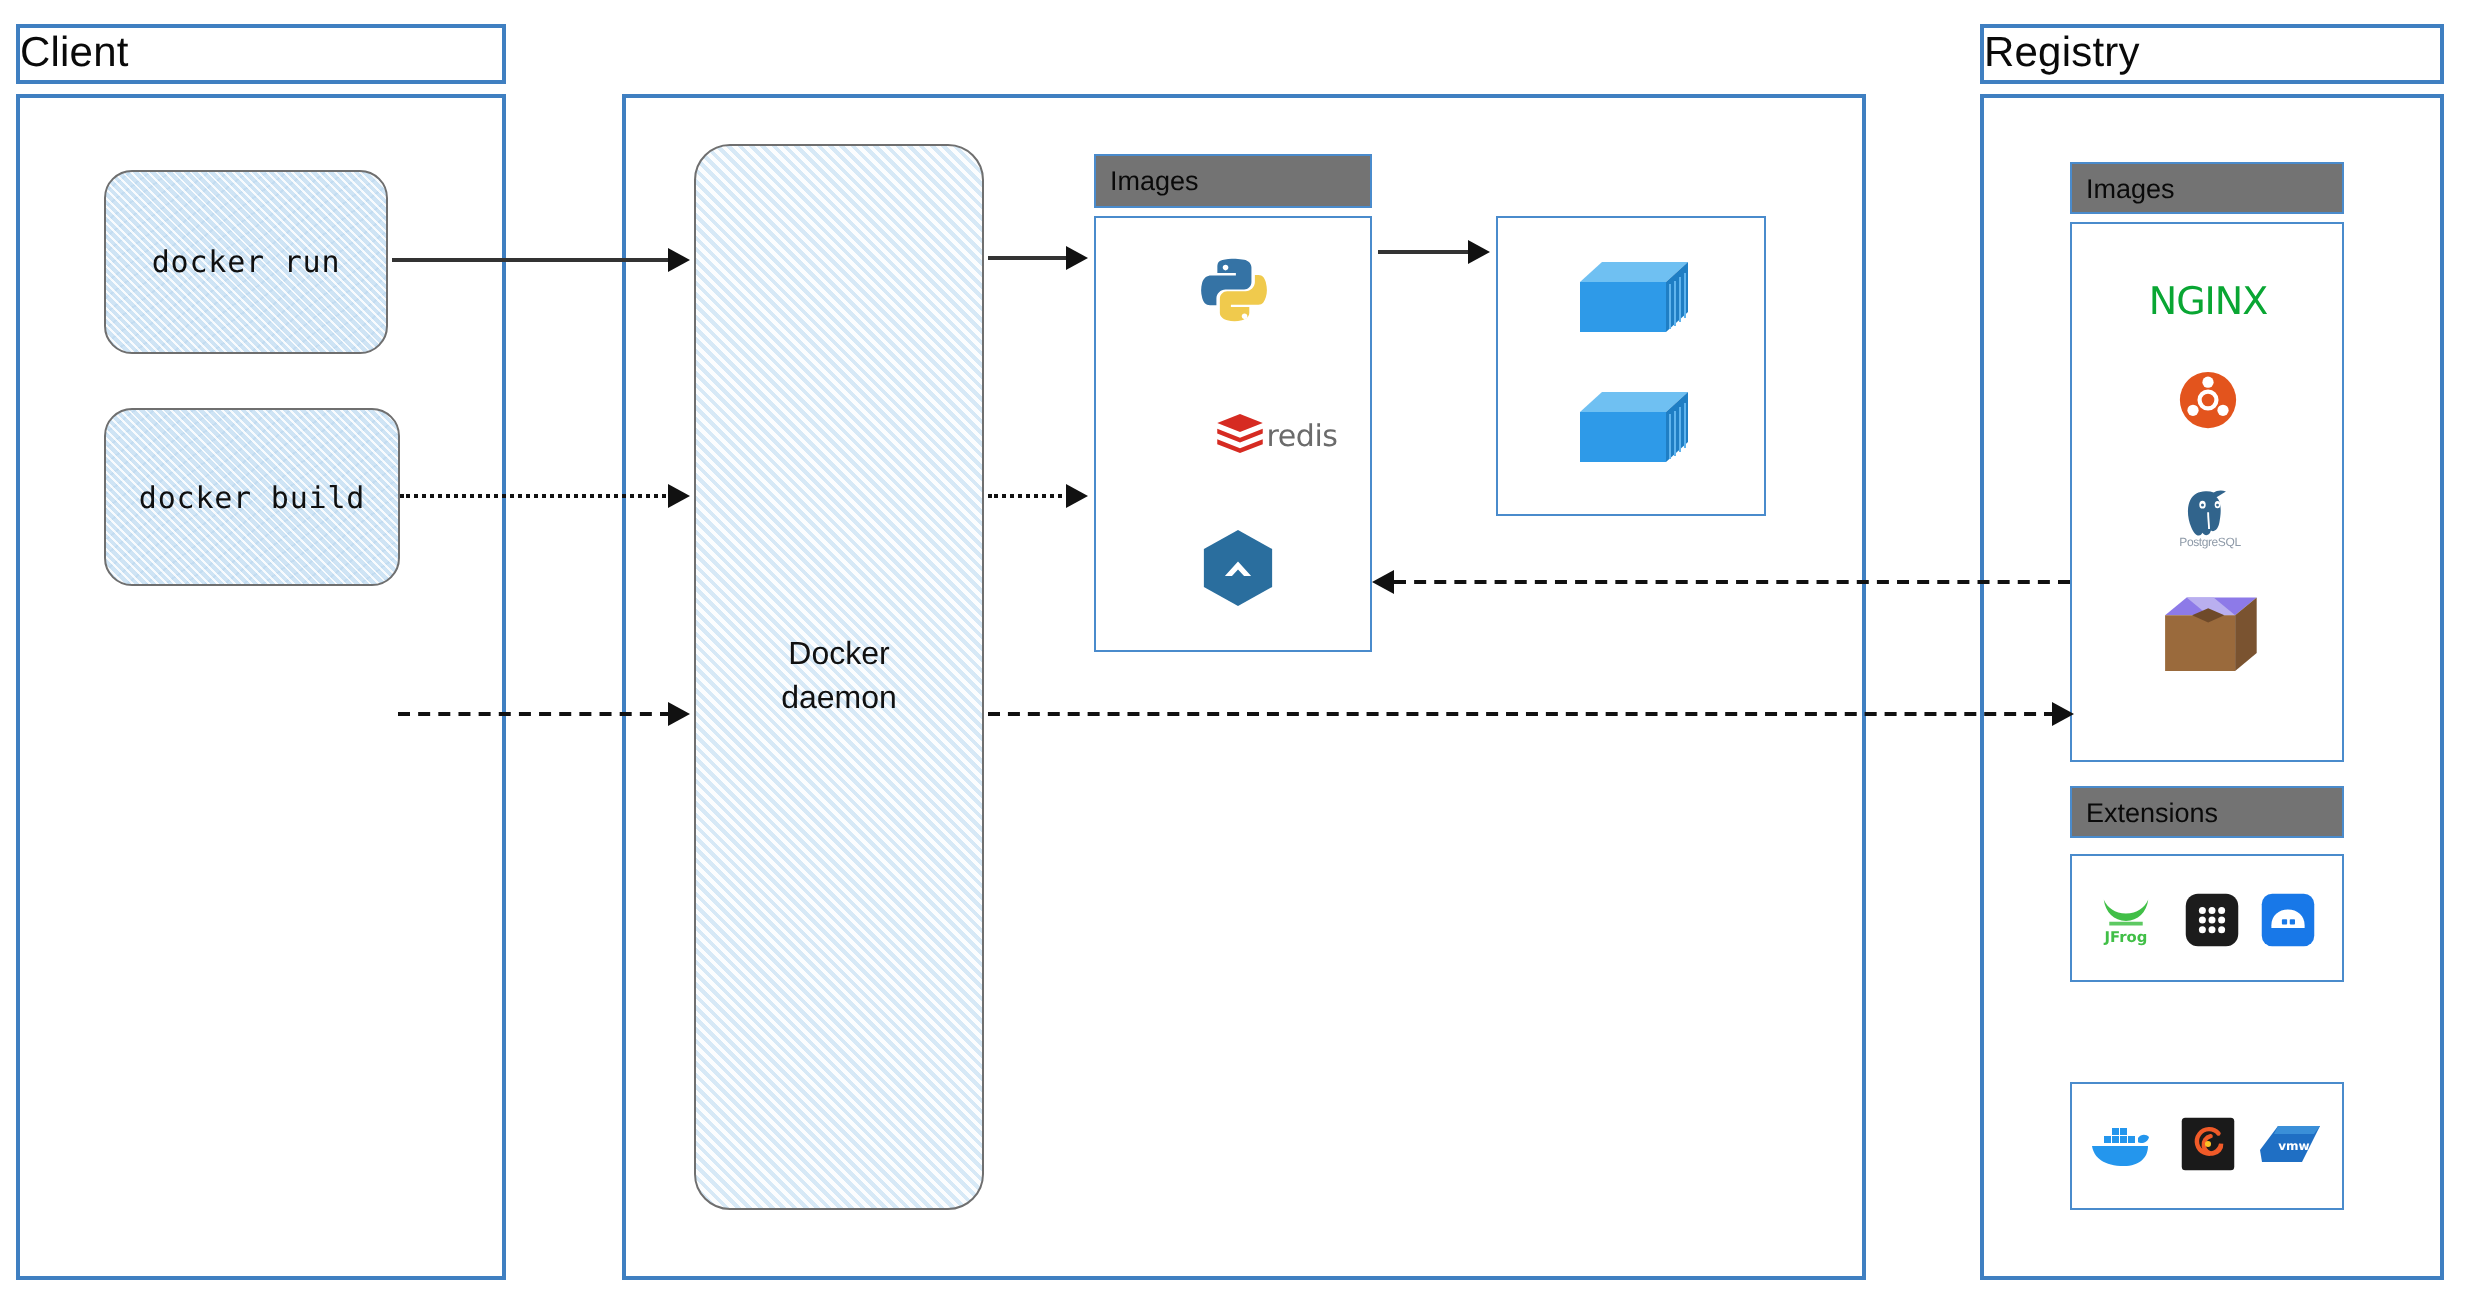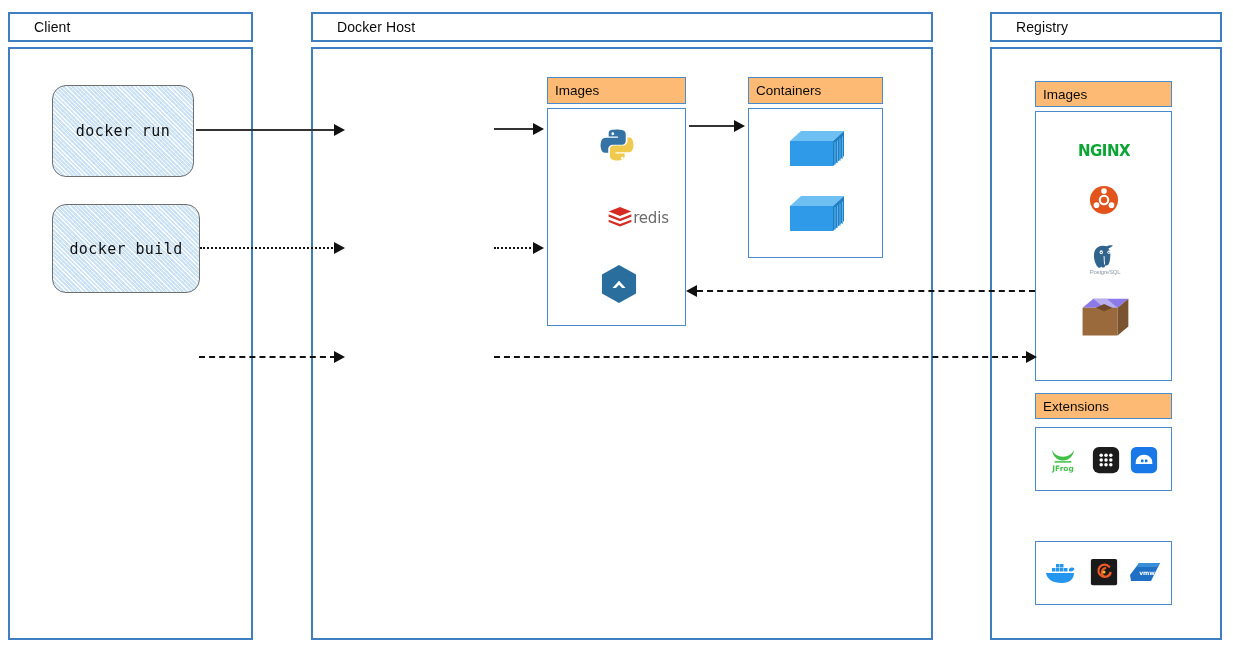--- a/index.html
+++ b/index.html
@@ -15,35 +15,35 @@
   .stage { position: absolute; inset: 0; }
 
   
   .panel-title {
     position: absolute;
     border: 2px solid #3f7fc1;
     background: #ffffff;
     box-sizing: border-box;
     display: flex;
     align-items: center;
-    padding-left: 24px;
-    font-size: 14px;
+    padding-left: 0;
+    font-size: 21px;
     color: #0a0a0a;
     letter-spacing: .1px;
   }
   .panel-body {
     position: absolute;
     border: 2px solid #3f7fc1;
     background: #ffffff;
     box-sizing: border-box;
   }
   .sub-title {
     position: absolute;
     border: 1.5px solid #4a8bcc;
-    background: #fdba74;
+    background: #737373;
     box-sizing: border-box;
     display: flex;
     align-items: center;
     padding-left: 7px;
     font-size: 13.5px;
     color: #0a0a0a;
   }
   .sub-body {
     position: absolute;
     border: 1.5px solid #4a8bcc;
@@ -105,22 +105,22 @@
 
   
   .icon-slot {
     position: absolute;
     display: flex;
     align-items: center;
     justify-content: center;
   }
   .logo-text {
     font-family: "DejaVu Sans", sans-serif;
-    font-weight: bold;
-    font-size: 15px;
+    font-weight: normal;
+    font-size: 19px;
     color: #09a633;
     letter-spacing: -.5px;
   }
   .pg-label {
     font-size: 6px;
     color: #8e9aa8;
     text-align: center;
     margin-top: -3px;
     letter-spacing: -.2px;
   }
@@ -144,25 +144,28 @@
   </div>
   <div class="panel-body" style="left:8px; top:47px; width:245px; height:593px;"></div>
 
   <div class="cmd-box" style="left:52px; top:204px; width:148px; height:89px;">
     <span>docker build</span>
   </div>
   <div class="cmd-box" style="left:52px; top:85px; width:142px; height:92px;">
     <span>docker run</span>
   </div>
 
-  <div class="panel-title" style="left:311px; top:12px; width:622px; height:30px;">
-    <span>Docker Host</span>
-  </div>
   <div class="panel-body" style="left:311px; top:47px; width:622px; height:593px;"></div>
 
+  <div class="daemon" style="left:347px; top:72px; width:145px; height:533px;">
+    <div>
+      <div>Docker</div>
+      <div>daemon</div>
+    </div>
+  </div>
 
   <div class="sub-title" style="left:547px; top:77px; width:139px; height:27px;">
     <span>Images</span>
   </div>
   <div class="sub-body" style="left:547px; top:108px; width:139px; height:218px;"></div>
 
   <div class="icon-slot" style="left:597px; top:125px; width:42px; height:42px;">
     <svg width="38" height="38" viewBox="0 0 64 64" aria-hidden="true">
       <path fill="#3573a5" d="M31.6 4c-4.5 0-8.3.4-11 1.1-3.6.9-4.3 2.8-4.3 6.3v4.7h15.6v2H11.2c-3.6 0-6.7 2.1-7.7 6.2-1.1 4.7-1.2 7.7 0 12.6 .9 3.7 3 6.3 6.6 6.3h5.4v-5.7c0-4 3.5-7.6 7.7-7.6h15.6c3.4 0 6.2-2.8 6.2-6.3V11.4c0-3.4-2.8-5.9-6.2-6.5-2.1-.4-4.4-.6-7.2-.9zM23.2 9c1.3 0 2.4 1.1 2.4 2.4s-1.1 2.4-2.4 2.4-2.4-1.1-2.4-2.4S21.9 9 23.2 9z"></path>
       <path fill="#f0ca4d" d="M47.9 18.1v5.5c0 4.2-3.6 7.7-7.7 7.7H24.6c-3.3 0-6.2 2.9-6.2 6.3v11.8c0 3.4 2.9 5.3 6.2 6.3 3.9 1.1 7.7 1.3 12.4 0 3.1-.9 6.2-2.7 6.2-6.3v-4.7H27.7v-2h23.2c3.6 0 4.9-2.5 6.2-6.3 1.3-3.9 1.2-7.6 0-12.6-.9-3.6-2.6-6.2-6.2-6.2h-3zM39.2 50.1c1.3 0 2.4 1.1 2.4 2.4s-1.1 2.4-2.4 2.4-2.4-1.1-2.4-2.4 1.1-2.4 2.4-2.4z"></path>
@@ -180,23 +183,20 @@
     <span class="redis-word">redis</span>
   </div>
 
   <div class="icon-slot" style="left:597px; top:262px; width:44px; height:44px;">
     <svg width="42" height="42" viewBox="0 0 64 64" aria-hidden="true">
       <polygon points="32,3 58,17.5 58,46.5 32,61 6,46.5 6,17.5" fill="#2a6e9e"></polygon>
       <path fill="#ffffff" d="M22 38l10-11 10 11h-5.4L32 33.2 27.4 38H22z"></path>
     </svg>
   </div>
 
-  <div class="sub-title" style="left:748px; top:77px; width:135px; height:27px;">
-    <span>Containers</span>
-  </div>
   <div class="sub-body" style="left:748px; top:108px; width:135px; height:150px;"></div>
 
   <div class="icon-slot" style="left:786px; top:127px; width:62px; height:46px;">
     <svg width="60" height="44" viewBox="0 0 120 88" aria-hidden="true">
       <polygon points="6,26 28,6 114,6 92,26" fill="#6fc0f2"></polygon>
       <rect x="6" y="26" width="86" height="50" fill="#2e9ae8"></rect>
       <polygon points="92,26 114,6 114,56 92,76" fill="#1f7ec4"></polygon>
       <g stroke="#5fb4ee" stroke-width="2">
         <line x1="96" y1="28" x2="96" y2="73"></line>
           <line x1="101" y1="25" x2="101" y2="70"></line>

